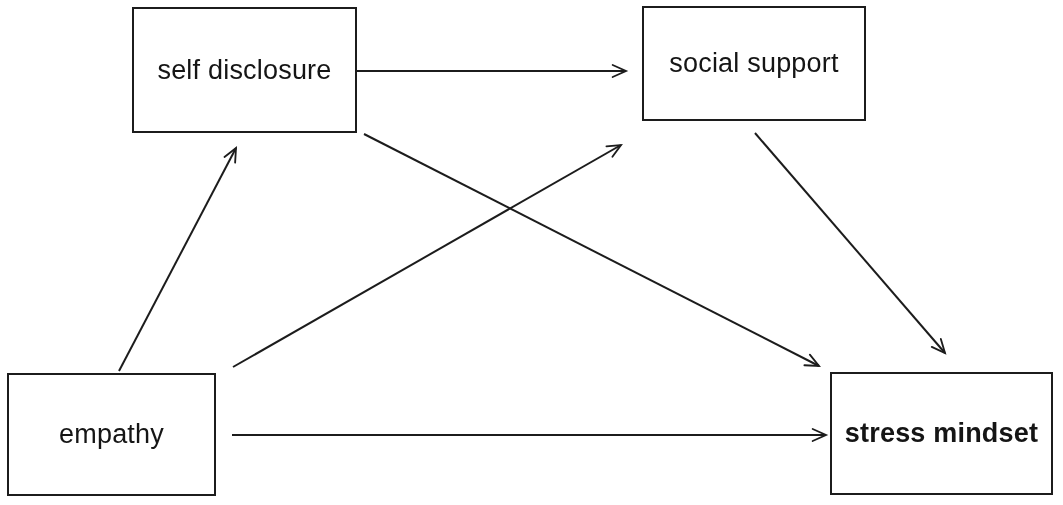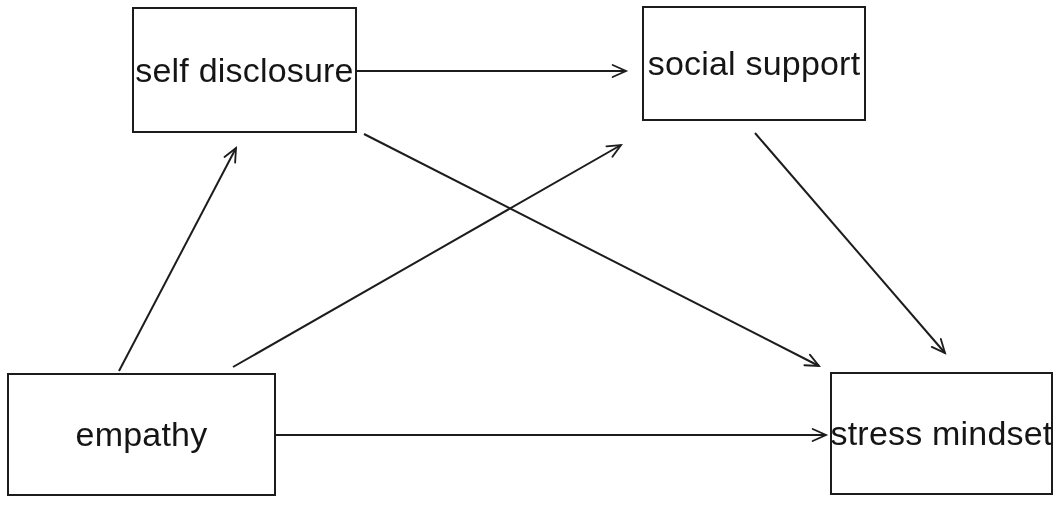--- a/index.html
+++ b/index.html
@@ -26,21 +26,21 @@
   .node {
     position: absolute;
     box-sizing: border-box;
     border: 2.5px solid #1c1c1c;
     background: #ffffff;
     display: flex;
     align-items: center;
     justify-content: center;
   }
   .node-label {
-    font-size: 34px;
+    font-size: 27px;
     color: #151515;
     letter-spacing: 0.2px;
     white-space: nowrap;
   }
 </style>
 </head>
 <body>
 
 <div class="canvas">
   <svg id="edge-layer" xmlns="http://www.w3.org/2000/svg" viewBox="0 0 1063 505">
@@ -58,20 +58,20 @@
     </svg>
 
   <div class="node" style="left: 132px; top: 7px; width: 225px; height: 126px;">
     <span class="node-label">self disclosure</span>
   </div>
 
   <div class="node" style="left: 642px; top: 6px; width: 224px; height: 115px;">
     <span class="node-label">social support</span>
   </div>
 
-  <div class="node" style="left: 7px; top: 373px; width: 269px; height: 123px;">
+  <div class="node" style="left: 7px; top: 373px; width: 209px; height: 123px;">
     <span class="node-label">empathy</span>
   </div>
 
-  <div class="node" style="left: 830px; top: 372px; width: 223px; height: 123px;">
+  <div class="node" style="left: 830px; top: 372px; width: 223px; height: 123px; font-weight: bold;">
     <span class="node-label">stress mindset</span>
   </div>
 </div>
 
 </body></html>

